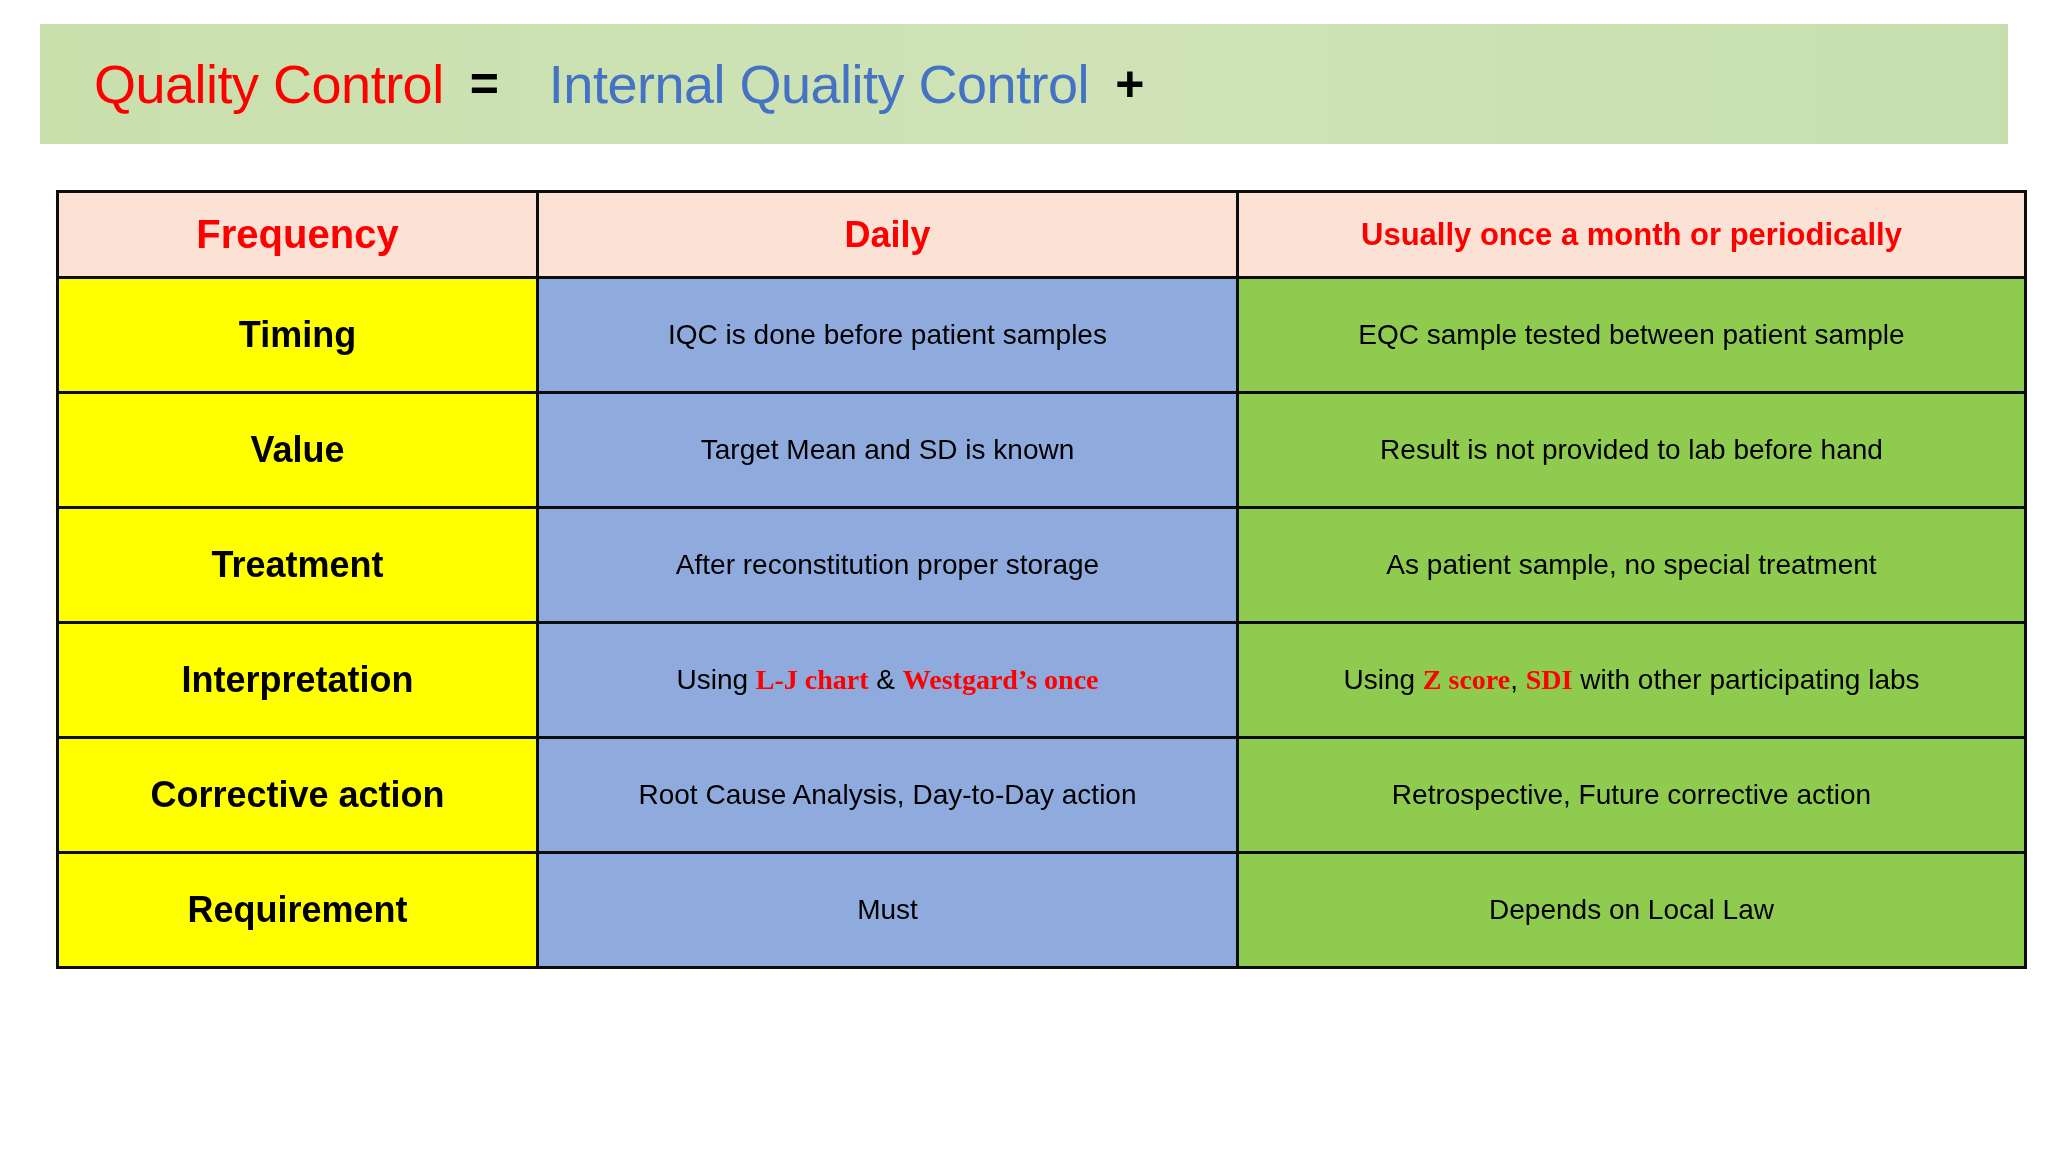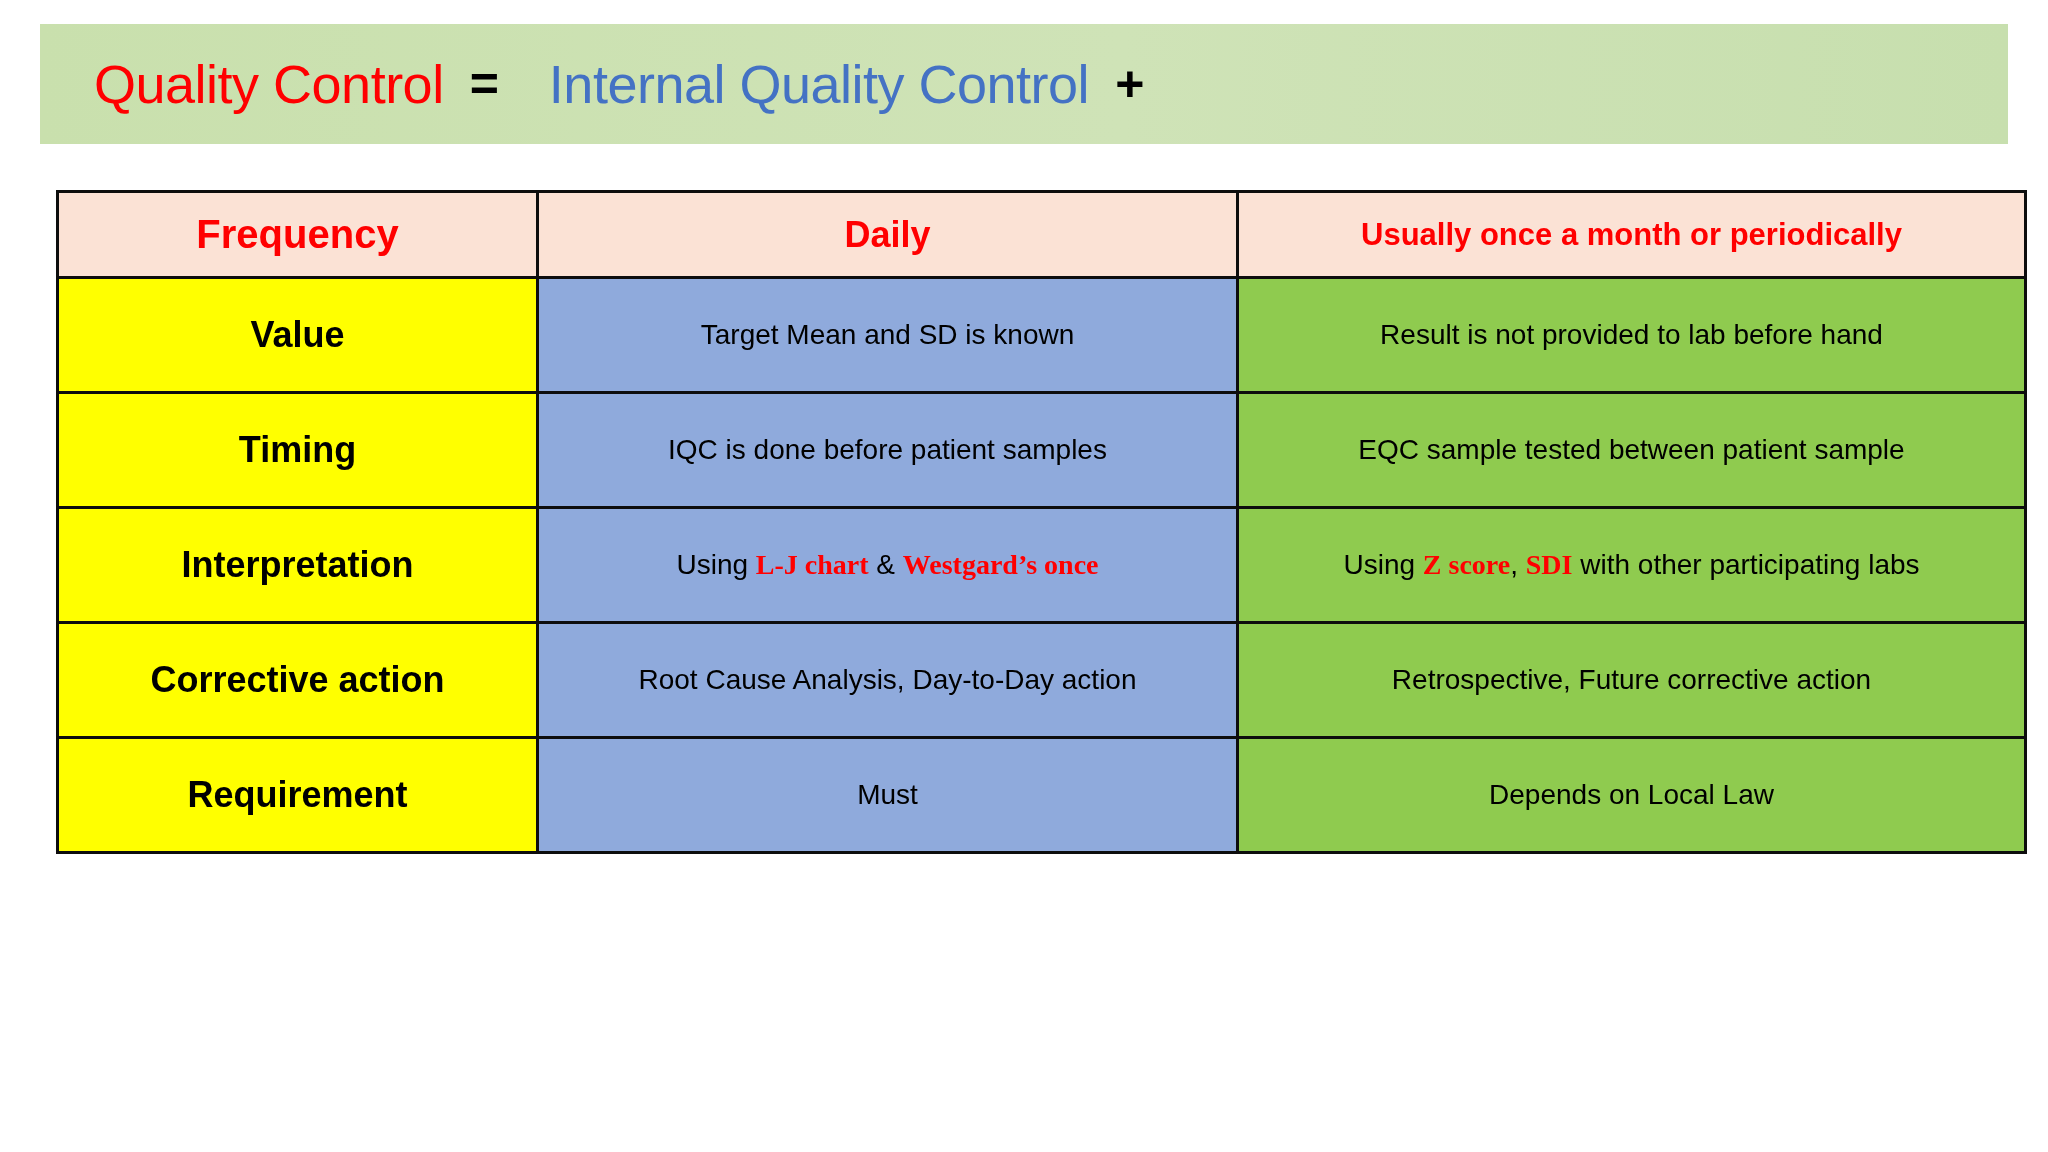--- a/index.html
+++ b/index.html
@@ -126,28 +126,33 @@
     </colgroup>
     <thead>
       <tr class="row-head">
         <td class="h-label">Frequency</td>
         <td class="h-daily">Daily</td>
         <td class="h-freq">Usually once a month or periodically</td>
       </tr>
     </thead>
     <tbody id="table-body">
         <tr class="row-body">
+          <td class="cell-label">Timing</td>
+          <td class="cell-iqc"><span>IQC is done before patient samples</span></td>
+          <td class="cell-eqa"><span>EQC sample tested between patient sample</span></td>
+        </tr>
+        <tr class="row-body">
           <td class="cell-label">Value</td>
           <td class="cell-iqc"><span>Target Mean and SD is known</span></td>
           <td class="cell-eqa"><span>Result is not provided to lab before hand</span></td>
         </tr>
         <tr class="row-body">
-          <td class="cell-label">Timing</td>
-          <td class="cell-iqc"><span>IQC is done before patient samples</span></td>
-          <td class="cell-eqa"><span>EQC sample tested between patient sample</span></td>
+          <td class="cell-label">Treatment</td>
+          <td class="cell-iqc"><span>After reconstitution proper storage</span></td>
+          <td class="cell-eqa"><span>As patient sample, no special treatment</span></td>
         </tr>
         <tr class="row-body">
           <td class="cell-label">Interpretation</td>
           <td class="cell-iqc"><span>Using </span><span class="hl">L-J chart</span><span> &amp; </span><span class="hl">Westgard’s once</span></td>
           <td class="cell-eqa"><span>Using </span><span class="hl">Z score</span><span>, </span><span class="hl">SDI</span><span> with other participating labs</span></td>
         </tr>
         <tr class="row-body">
           <td class="cell-label">Corrective action</td>
           <td class="cell-iqc"><span>Root Cause Analysis, Day-to-Day action</span></td>
           <td class="cell-eqa"><span>Retrospective, Future corrective action</span></td>

